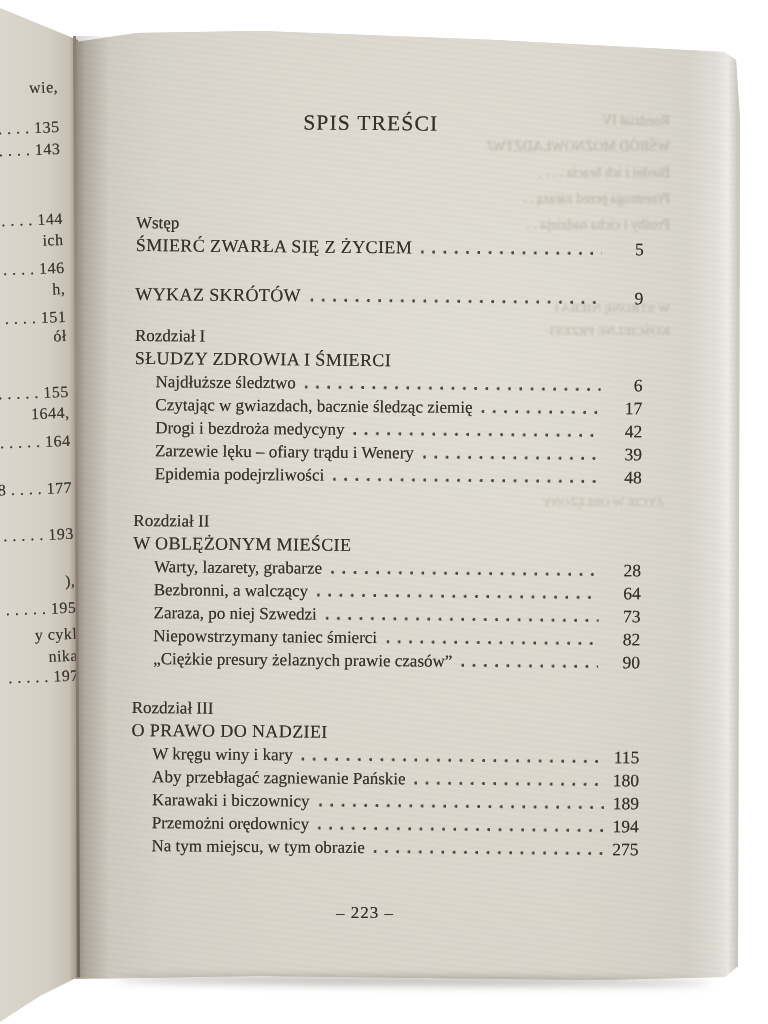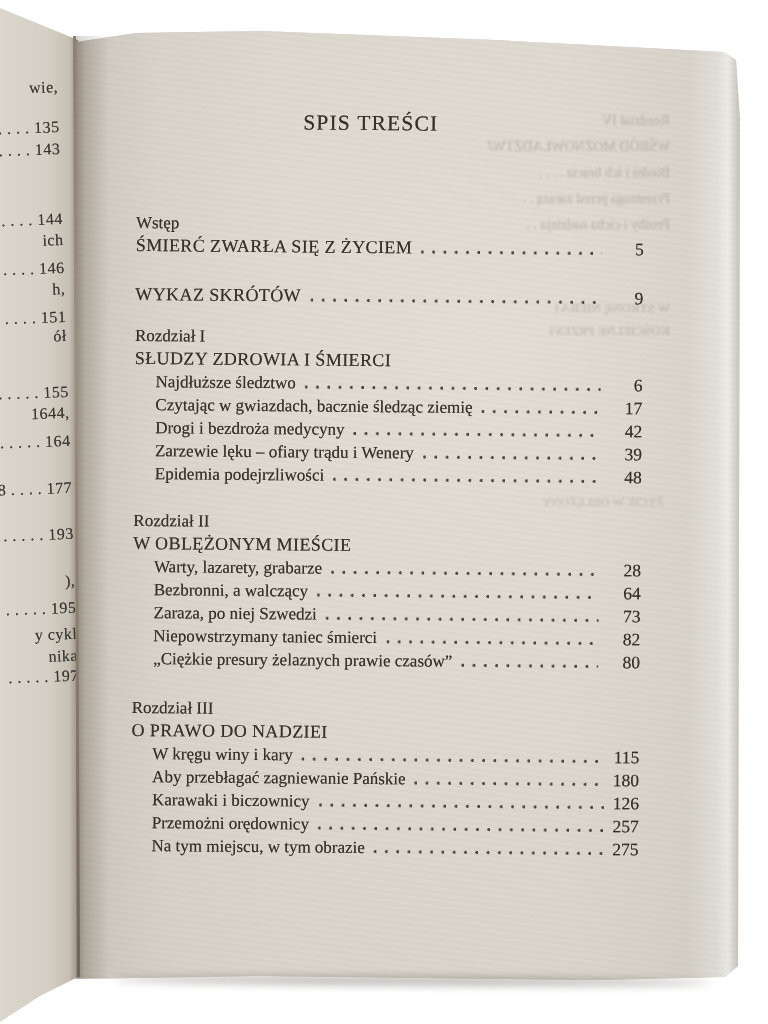--- a/index.html
+++ b/index.html
@@ -199,50 +199,51 @@
         <span class="num">73</span>
       </div>
       <div class="row">
         <span class="lbl">Niepowstrzymany taniec śmierci</span>
         <span class="dots"></span>
         <span class="num">82</span>
       </div>
       <div class="row">
         <span class="lbl">„Ciężkie presury żelaznych prawie czasów”</span>
         <span class="dots"></span>
-        <span class="num">80</span>
+        <span class="num">90</span>
       </div>
     </div>
 
     <div class="chapter g26">
       <div class="kicker">Rozdział III</div>
       <div class="chead">O PRAWO DO NADZIEI</div>
       <div class="row tight">
         <span class="lbl">W kręgu winy i kary</span>
         <span class="dots"></span>
         <span class="num">115</span>
       </div>
       <div class="row tight">
         <span class="lbl">Aby przebłagać zagniewanie Pańskie</span>
         <span class="dots"></span>
         <span class="num">180</span>
       </div>
       <div class="row tight">
         <span class="lbl">Karawaki i biczownicy</span>
         <span class="dots"></span>
-        <span class="num">126</span>
+        <span class="num">189</span>
       </div>
       <div class="row tight">
         <span class="lbl">Przemożni orędownicy</span>
         <span class="dots"></span>
-        <span class="num">257</span>
+        <span class="num">194</span>
       </div>
       <div class="row tight">
         <span class="lbl">Na tym miejscu, w tym obrazie</span>
         <span class="dots"></span>
         <span class="num">275</span>
       </div>
     </div>
   </div>
 
+  <div class="footer">– 223 –</div>
 
   <div class="bottom-shadow"></div>
 </div>
 
 </body></html>

